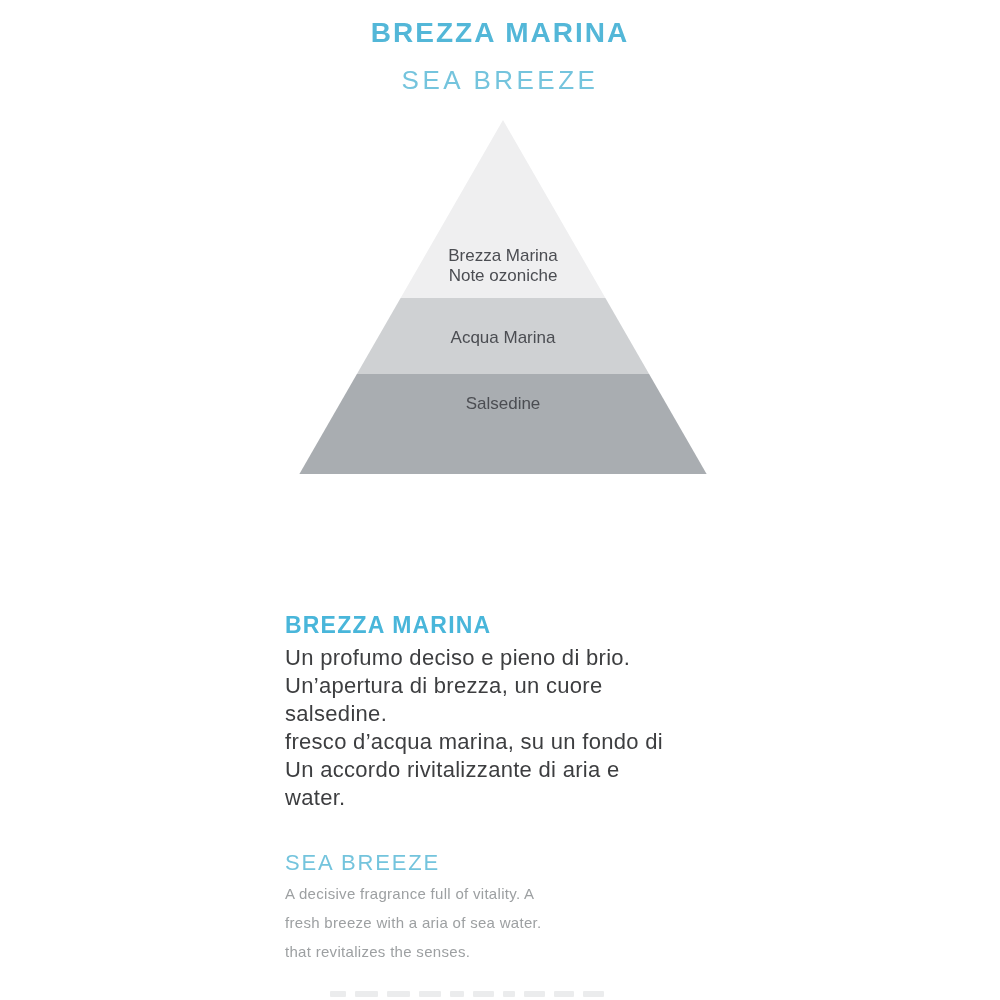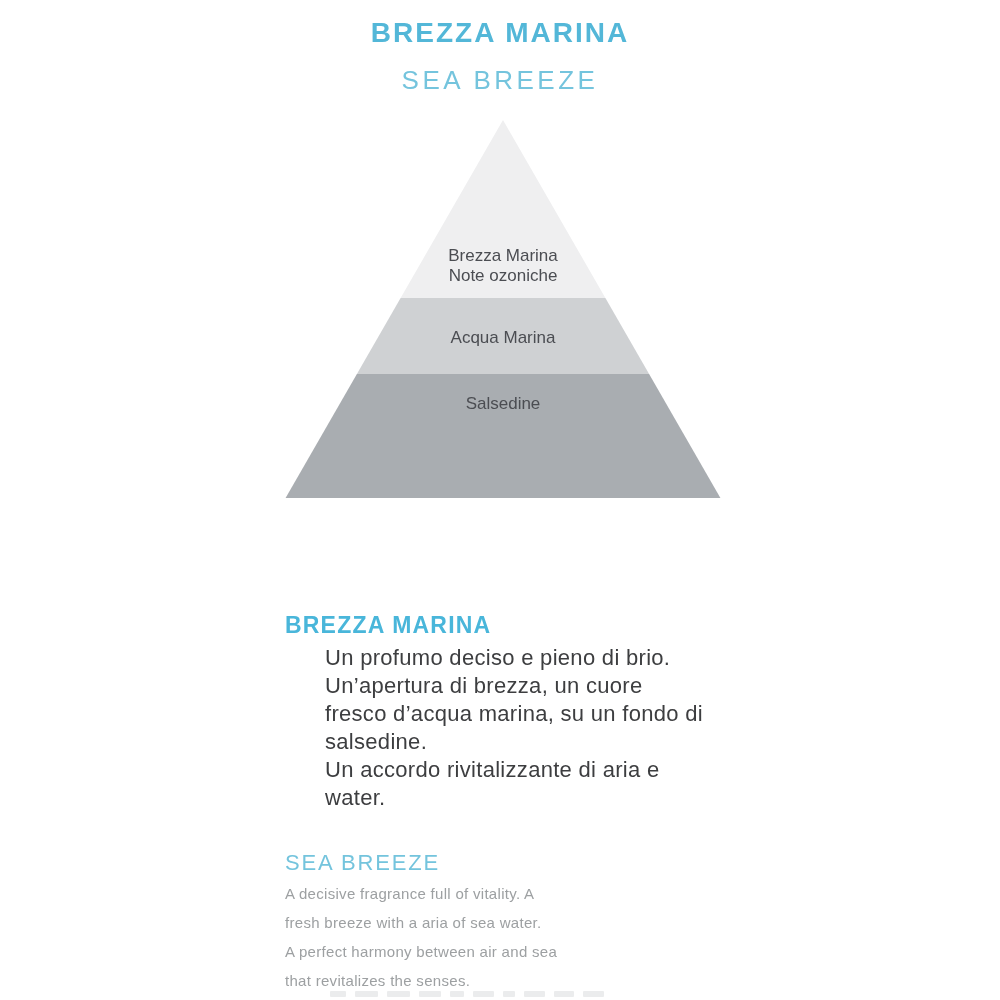--- a/index.html
+++ b/index.html
@@ -54,21 +54,21 @@
     display: flex;
     flex-direction: column;
     justify-content: flex-end;
     text-align: center;
     color: #4b4d52;
     font-size: 17px;
     line-height: 20px;
   }
   .tier-top    { height: 178px; background: #efeff0; padding-bottom: 12px; box-sizing: border-box; }
   .tier-middle { height: 76px; background: #cfd1d3; padding-bottom: 26px; box-sizing: border-box; }
-  .tier-base   { height:  124px; background: #a9adb1; justify-content: flex-start; padding-top: 20px; box-sizing: border-box; }
+  .tier-base   { height:  100px; background: #a9adb1; justify-content: flex-start; padding-top: 20px; box-sizing: border-box; }
 
   
   .description {
     position: absolute;
     left: 285px;
     top: 612px;
     width: 460px;
   }
   .desc-heading-it {
     font-size: 23px;
@@ -76,21 +76,20 @@
     letter-spacing: 1.2px;
     color: #49b6da;
     line-height: 26px;
     margin-bottom: 6px;
   }
   .desc-line-it {
     font-size: 22px;
     line-height: 28px;
     letter-spacing: 0.3px;
     color: #3d3e40;
-    margin-left: 40px;
   }
   .desc-heading-en {
     margin-top: 38px;
     font-size: 22px;
     font-weight: 400;
     letter-spacing: 1.8px;
     color: #74c4dd;
     line-height: 25px;
     margin-bottom: 4px;
   }
@@ -137,29 +136,28 @@
     </div>
     <div class="tier tier-base">
       <div>Salsedine</div>
     </div>
   </div>
 
   <div class="description">
     <div class="desc-heading-it">BREZZA MARINA</div>
     <div class="desc-line-it">Un profumo deciso e pieno di brio.</div>
     <div class="desc-line-it">Un’apertura di brezza, un cuore</div>
+    <div class="desc-line-it">salsedine.</div>
     <div class="desc-line-it">fresco d’acqua marina, su un fondo di</div>
-    <div class="desc-line-it">salsedine.</div>
     <div class="desc-line-it">Un accordo rivitalizzante di aria e</div>
     <div class="desc-line-it">water.</div>
 
     <div class="desc-heading-en">SEA BREEZE</div>
     <div class="desc-line-en">A decisive fragrance full of vitality. A</div>
     <div class="desc-line-en">fresh breeze with a aria of sea water.</div>
-    <div class="desc-line-en">A perfect harmony between air and sea</div>
     <div class="desc-line-en">that revitalizes the senses.</div>
   </div>
 
   <div class="cropped-remnant">
     <span style="width:16px"></span>
       <span style="width:23px"></span>
       <span style="width:23px"></span>
       <span style="width:22px"></span>
       <span style="width:14px"></span>
       <span style="width:21px"></span>

